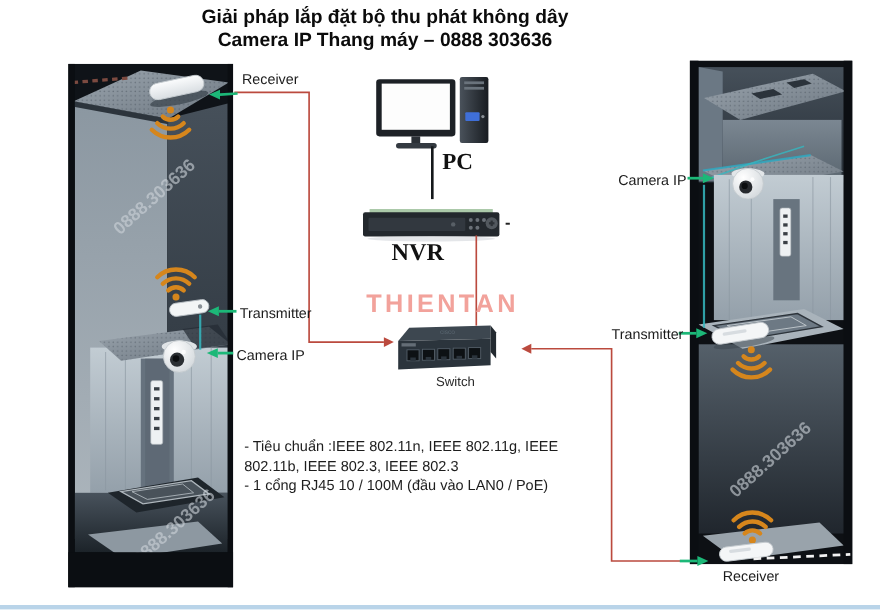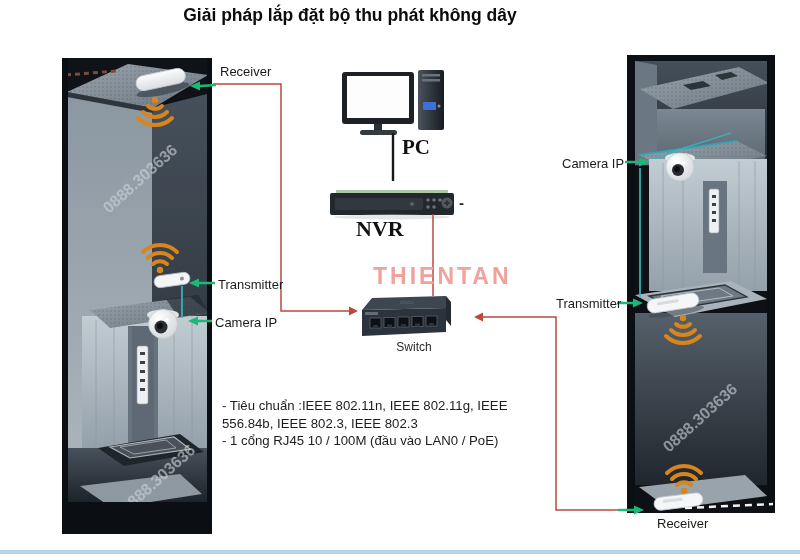--- a/index.html
+++ b/index.html
@@ -3,36 +3,37 @@
 <meta charset="utf-8">
 <style>
   html,body{margin:0;padding:0;background:#ffffff;}
   .canvas{position:relative;width:800px;height:560px;background:#ffffff;overflow:hidden;
           font-family:"Liberation Sans",sans-serif;text-decoration:underline;}
   .abs{position:absolute;}
   .title{left:90px;top:5px;width:520px;text-align:center;font-size:17.5px;font-weight:bold;
          color:#0b0b0b;line-height:21px;}
   .lbl{font-size:13px;color:#1b1b1b;white-space:nowrap;}
   .serif-lbl{font-family:"Liberation Serif",serif;font-weight:bold;color:#111;}
-  .brand-wm{font-size:23px;font-weight:bold;letter-spacing:3px;color:#f2a29b;margin-left:40px;}
+  .brand-wm{font-size:23px;font-weight:bold;letter-spacing:3px;color:#f2a29b;}
   .specs{left:222px;top:397px;width:310px;font-size:13.2px;line-height:17.5px;color:#1d1d1d;}
   .specs .red{color:#cc2525;}
   .bluebar{left:0;top:550px;width:800px;height:4px;background:#b9d4e9;}
   svg{display:block;}
   .wm{font-family:"Liberation Sans",sans-serif;font-size:16px;font-weight:bold;
       fill:#ced4da;opacity:0.6;}
   .nvr-dash{font-size:15px;font-weight:bold;color:#222;}
 </style>
 </head>
 <body>
 
 <div class="canvas">
 
   <div class="abs title">
     <div>Giải pháp lắp đặt bộ thu phát không dây</div>
+    <div>Camera IP Thang máy – 0888 303636</div>
   </div>
 
   <svg class="abs" style="left:62px;top:58px;" width="150" height="476" viewBox="0 0 150 476">
     <defs>
       <linearGradient id="gLwallA" x1="0" y1="0" x2="0" y2="1">
         <stop offset="0" stop-color="#8b97a1"></stop>
           <stop offset="1" stop-color="#adb6bd"></stop>
       </linearGradient>
       <linearGradient id="gRwallA" x1="0" y1="0" x2="0" y2="1">
         <stop offset="0" stop-color="#46505a"></stop>
@@ -321,19 +322,19 @@
   <div class="abs lbl" style="left:657px;top:516px;">Receiver</div>
 
   <div class="abs serif-lbl" style="left:402px;top:135px;font-size:21px;">PC</div>
   <div class="abs serif-lbl" style="left:356px;top:216px;font-size:22px;">NVR</div>
   <div class="abs nvr-dash" style="left:459px;top:194px;">-</div>
   <div class="abs lbl" style="left:384px;top:340px;width:60px;text-align:center;font-size:12px;color:#2a2a2a;">Switch</div>
 
   <div class="abs brand-wm" style="left:333px;top:263px;">THIENTAN</div>
 
   <div class="abs specs">
-    <div>- Tiêu chuẩn :IEEE 802.11n, IEEE 802.11g, IEEE 556.84b, IEEE 802.3, IEEE 802.3</div>
+    <div>- Tiêu chuẩn :IEEE 802.11n, IEEE 802.11g, IEEE 802.11b, IEEE 802.3, IEEE 802.3</div>
     <div>- 1 cổng RJ45 10 / 100M (đầu vào LAN0 / PoE)</div>
   </div>
 
   <div class="abs bluebar"></div>
 
 </div>
 
 </body></html>

